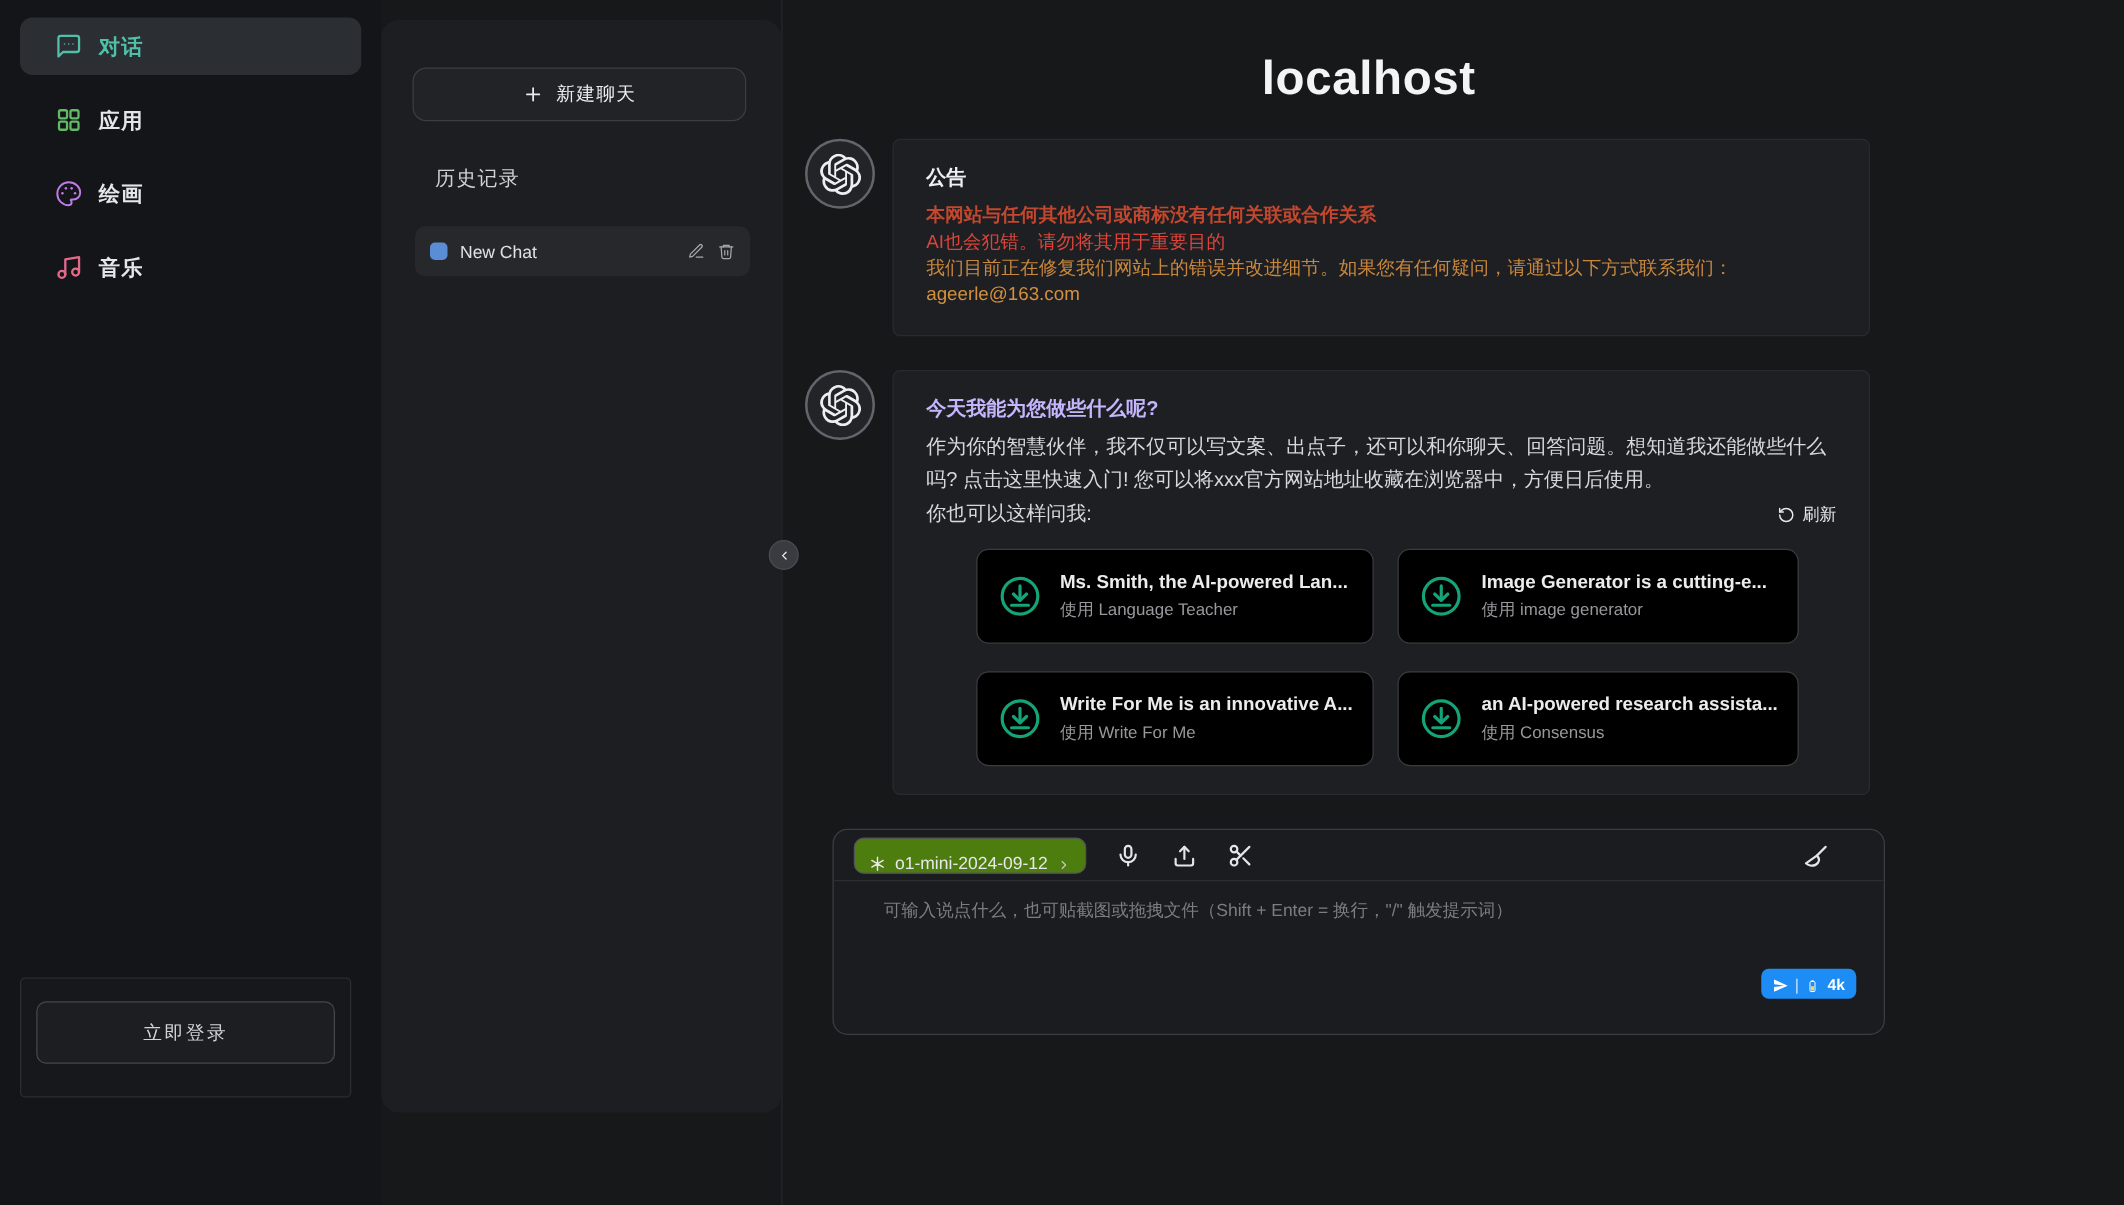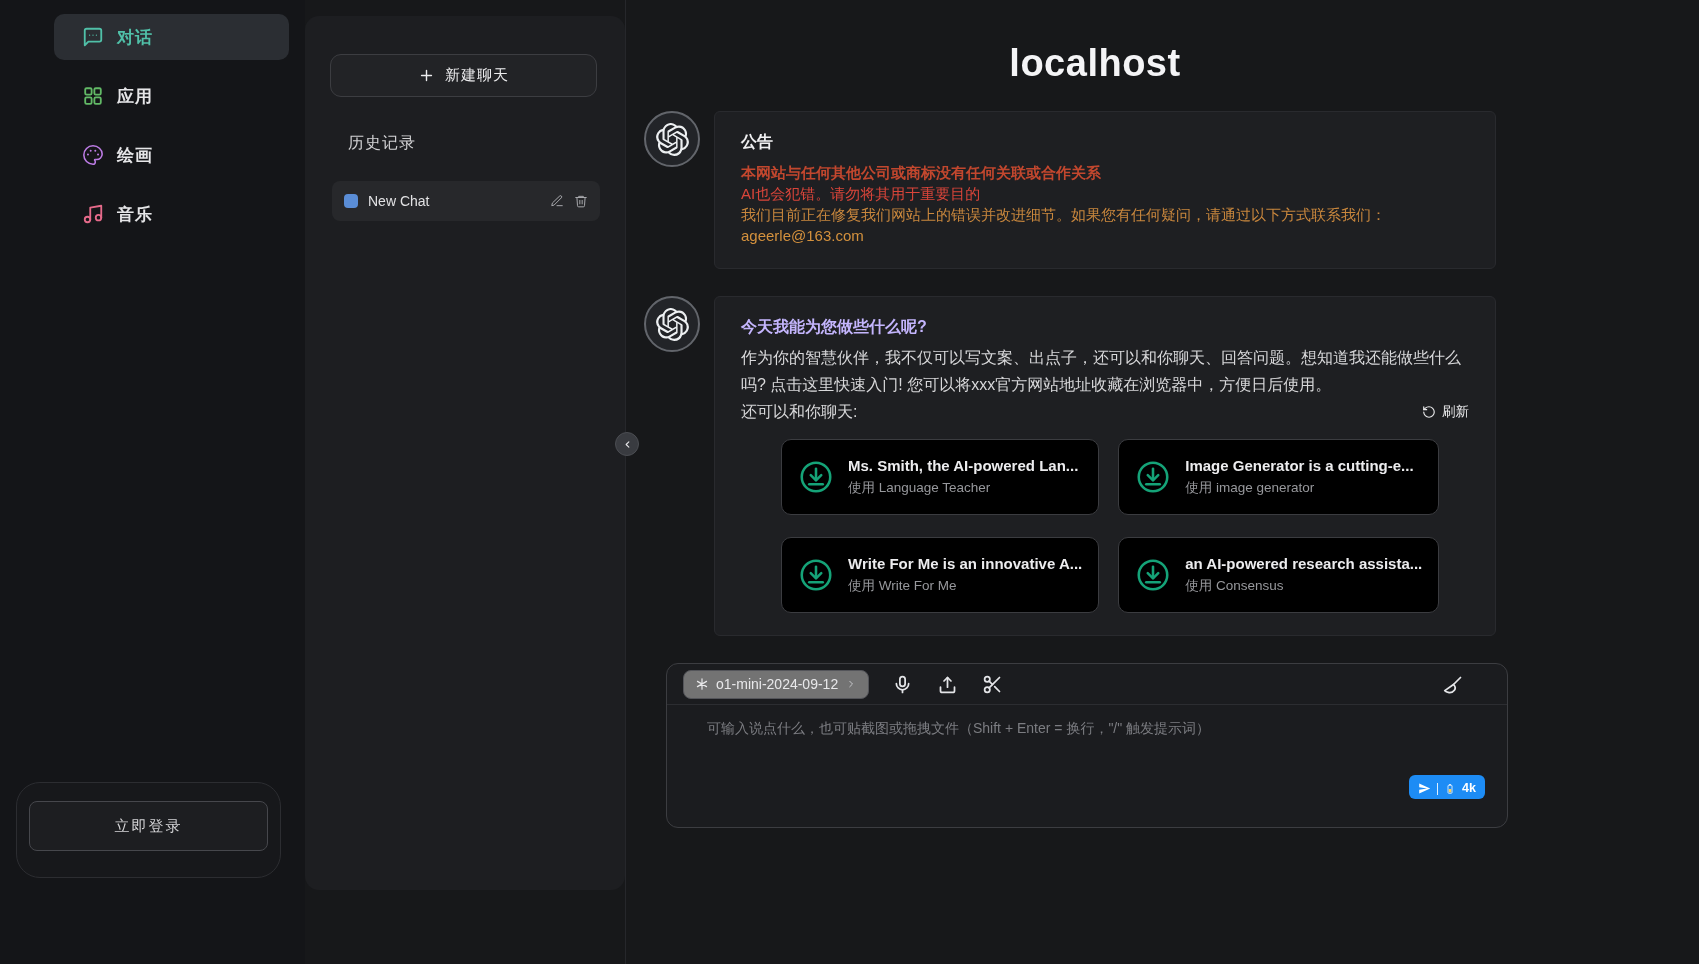--- a/index.html
+++ b/index.html
@@ -1,35 +1,35 @@
 <!DOCTYPE html>
 <html style="--accent-teal: #50c0a8; --nav-green: #62b966; --nav-purple: #bd7ce5; --nav-pink: #e56a8a; --chat-swatch-blue: #5a8dd6; --announce-red-bold: #c2472e; --announce-red: #d9453a; --announce-orange: #c9873d; --email-orange: #d4913d; --suggestion-green: #15a378; --badge-blue: #1d8cf5;"><head>
 <meta charset="utf-8">
 <style>
   * { margin:0; padding:0; box-sizing:border-box; }
   html,body { width:1699px; height:964px; overflow:hidden; background:#17181a;
     font-family:"Liberation Sans","DejaVu Sans",sans-serif; color:#e8e8ea; }
   .app { position:relative; width:1699px; height:964px; background:#17181a; }
 
   
-  .sidebar { position:absolute; left:0; top:0; width:305px; height:964px; background:#141518;padding-left:38px; }
+  .sidebar { position:absolute; left:0; top:0; width:305px; height:964px; background:#141518; }
   .nav { padding-top:14px; }
   .nav-item { display:flex; align-items:center; gap:13px; height:46px; margin:0 16px 13px 16px;
     padding-left:28px; border-radius:10px; cursor:pointer; color:#e6e6e8; }
   .nav-item.active { background:#2b2e33; color:var(--accent-teal,#50c0a8); }
   .nav-item .nav-icon { width:22px; height:22px; display:flex; align-items:center; }
   .nav-item .nav-icon svg { width:22px; height:22px; }
   .nav-label { font-size:17px; font-weight:600; letter-spacing:1px; }
   .icon-teal { color:var(--accent-teal,#50c0a8); }
   .icon-green { color:var(--nav-green,#62b966); }
   .icon-purple { color:var(--nav-purple,#bd7ce5); }
   .icon-pink { color:var(--nav-pink,#e56a8a); }
 
   .login-panel { position:absolute; left:16px; bottom:86px; width:265px; height:96px;
-    border:1px solid #2c2d31; border-radius:24px; background:#17181b; padding:18px 12px; }
+    border:1px solid #2c2d31; border-radius:4px; background:#17181b; padding:18px 12px; }
   .login-btn { width:100%; height:50px; border:1px solid #46474c; border-radius:8px;
     background:#1d1e21; color:#d4d4d6; font-size:15px; letter-spacing:2px; cursor:pointer;
     font-family:inherit; }
 
   
   .vdivider { position:absolute; left:625px; top:0; width:1px; height:964px; background:#26272b; }
   .chat-panel { position:absolute; left:305px; top:16px; width:320px; height:874px;
     background:#1d1e21; border-radius:14px; padding:38px 25px 0 25px; }
   .new-chat { width:267px; height:43px; display:flex; align-items:center; justify-content:center;
     gap:10px; background:#222326; border:1px solid #3c3d41; border-radius:11px; color:#ececee;
@@ -83,22 +83,22 @@
   .sugg-icon svg { width:36px; height:36px; }
   .sugg-text { display:flex; flex-direction:column; gap:5px; min-width:0; }
   .sugg-title { font-size:15px; font-weight:700; color:#ececee; white-space:nowrap; overflow:hidden; }
   .sugg-sub { font-size:13.5px; color:#97989c; }
 
   
   .composer { position:relative; margin:16px 0 0 22px; width:842px; height:165px; background:#1b1c1f;
     border:1px solid #3c3d41; border-radius:12px; }
   .composer-top { height:41px; display:flex; align-items:center; gap:21px; padding:0 16px;
     border-bottom:1px solid #2c2d31; }
-  .model-chip { height:29px; display:flex; align-items:center; gap:7px; padding:0 11px;
-    background:#737373; border:1px solid #54555a; border-radius:8px; color:#e8e8ea; font-size:14px;
+  .model-chip { height:29px; display:flex; align-items:flex-end; gap:7px; padding:0 11px;
+    background:#4d7c0f; border:1px solid #54555a; border-radius:8px; color:#e8e8ea; font-size:14px;
     cursor:pointer; font-family:inherit; white-space:nowrap; }
   .model-chip .spark { width:14px; height:14px; }
   .model-chip .chev { width:12px; height:12px; color:#c6c7cb; }
   .icon-btn { width:24px; height:24px; background:none; border:none; color:#e4e5e8; cursor:pointer;
     display:flex; align-items:center; justify-content:center; padding:0; }
   .icon-btn svg { width:21px; height:21px; }
   .flex-spacer { flex:1; }
   .broom-btn { margin-right:26px; }
   .composer textarea { display:block; width:100%; height:122px; background:transparent; border:none;
     outline:none; resize:none; padding:15px 40px; font-size:14px; color:#d8d8da; font-family:inherit; }
@@ -224,21 +224,21 @@
     <div class="msg">
       <div class="avatar">
         <svg viewBox="0 0 24 24">
             <path d="M22.2819 9.8211a5.9847 5.9847 0 0 0-.5157-4.9108 6.0462 6.0462 0 0 0-6.5098-2.9A6.0651 6.0651 0 0 0 4.9807 4.1818a5.9847 5.9847 0 0 0-3.9977 2.9 6.0462 6.0462 0 0 0 .7427 7.0966 5.98 5.98 0 0 0 .511 4.9107 6.051 6.051 0 0 0 6.5146 2.9001A5.9847 5.9847 0 0 0 13.2599 24a6.0557 6.0557 0 0 0 5.7718-4.2058 5.9894 5.9894 0 0 0 3.9977-2.9001 6.0557 6.0557 0 0 0-.7475-7.073zm-9.022 12.6081a4.4755 4.4755 0 0 1-2.8764-1.0408l.1419-.0804 4.7783-2.7582a.7948.7948 0 0 0 .3927-.6813v-6.7369l2.02 1.1686a.071.071 0 0 1 .038.052v5.5826a4.504 4.504 0 0 1-4.4945 4.4944zm-9.6607-4.1254a4.4708 4.4708 0 0 1-.5346-3.0137l.142.0852 4.783 2.7582a.7712.7712 0 0 0 .7806 0l5.8428-3.3685v2.3324a.0804.0804 0 0 1-.0332.0615L9.74 19.9502a4.4992 4.4992 0 0 1-6.1408-1.6464zM2.3408 7.8956a4.485 4.485 0 0 1 2.3655-1.9728V11.6a.7664.7664 0 0 0 .3879.6765l5.8144 3.3543-2.0201 1.1685a.0757.0757 0 0 1-.071 0l-4.8303-2.7865A4.504 4.504 0 0 1 2.3408 7.8956zm16.5963 3.8558L13.1038 8.364 15.1192 7.2a.0757.0757 0 0 1 .071 0l4.8303 2.7913a4.4944 4.4944 0 0 1-.6765 8.1042v-5.6772a.79.79 0 0 0-.407-.667zm2.0107-3.0231l-.142-.0852-4.7735-2.7818a.7759.7759 0 0 0-.7854 0L9.409 9.2297V6.8974a.0662.0662 0 0 1 .0284-.0615l4.8303-2.7866a4.4992 4.4992 0 0 1 6.6802 4.66zM8.3065 12.863l-2.02-1.1638a.0804.0804 0 0 1-.038-.0567V6.0742a4.4992 4.4992 0 0 1 7.3757-3.4537l-.142.0805L8.704 5.459a.7948.7948 0 0 0-.3927.6813zm1.0976-2.3654l2.602-1.4998 2.6069 1.4998v2.9994l-2.5974 1.4997-2.6067-1.4997z"></path>
           </svg>
       </div>
       <div class="bubble">
         <div class="w-title">今天我能为您做些什么呢?</div>
         <div class="w-body">作为你的智慧伙伴，我不仅可以写文案、出点子，还可以和你聊天、回答问题。想知道我还能做些什么吗? 点击这里快速入门! 您可以将xxx官方网站地址收藏在浏览器中，方便日后使用。</div>
         <div class="w-row">
-          <span class="w-hint">还可以和你聊天:</span>
+          <span class="w-hint">你也可以这样问我:</span>
           <button class="refresh">
             <svg class="line" viewBox="0 0 24 24">
                 <path d="M3 12a9 9 0 1 0 9-9 9.75 9.75 0 0 0-6.74 2.74L3 8"></path>
                 <path d="M3 3v5h5"></path>
               </svg>
             <span>刷新</span>
           </button>
         </div>
         <div class="sugg-grid">
           <button class="sugg">

